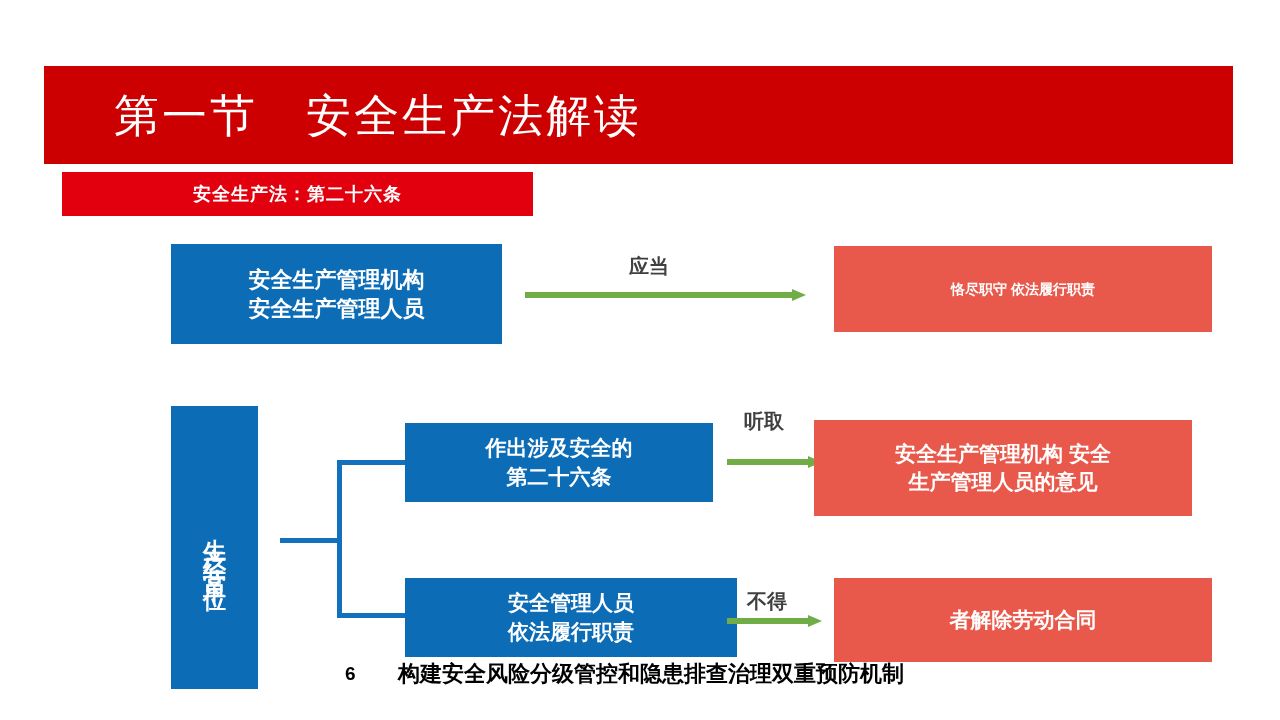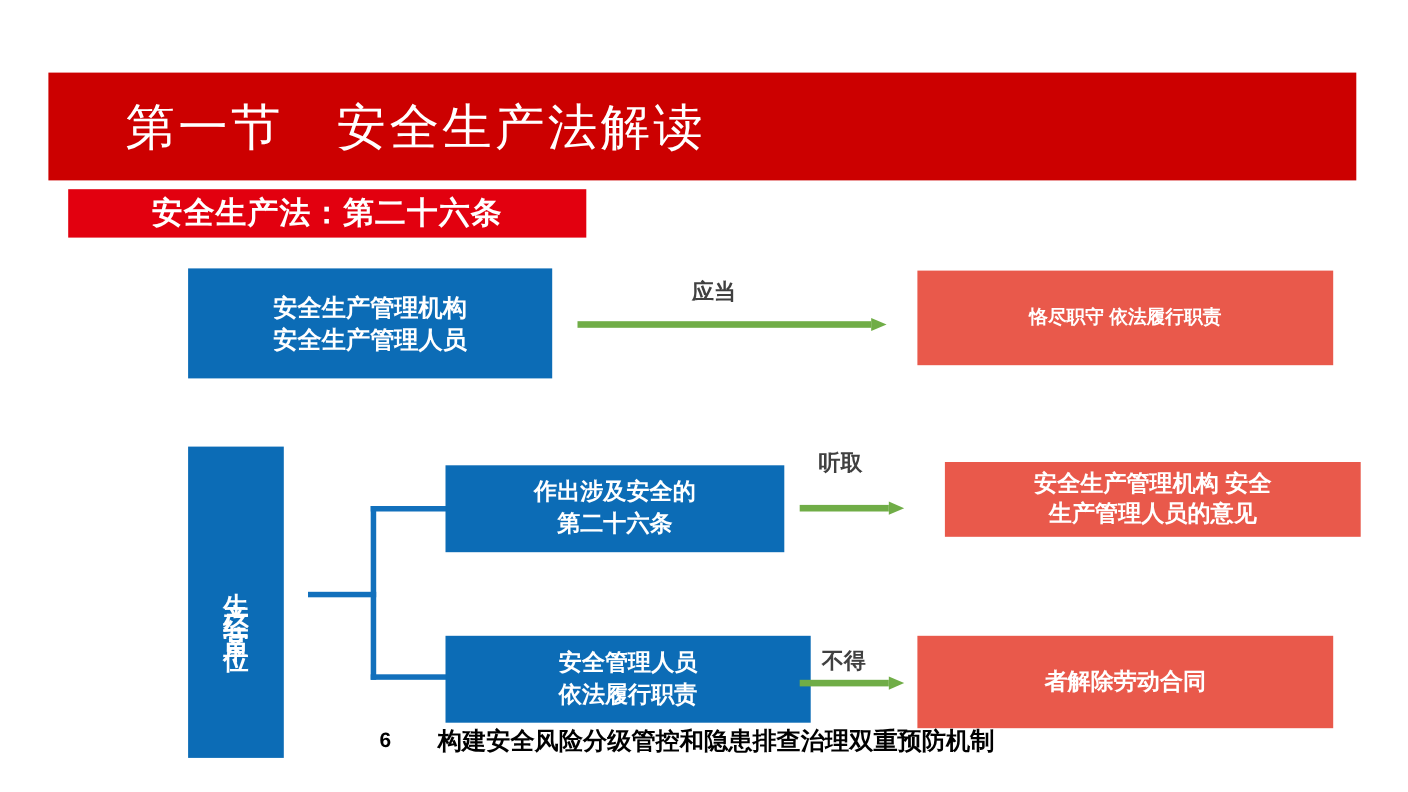--- a/index.html
+++ b/index.html
@@ -48,21 +48,21 @@
     top: 172px;
     width: 471px;
     height: 44px;
     background: #E2000F;
     display: flex;
     align-items: center;
     justify-content: center;
   }
   .subtitle-tag-text {
     color: #ffffff;
-    font-size: 28px;
+    font-size: 18px;
     font-weight: bold;
     letter-spacing: 1px;
     line-height: 1;
   }
 
   
   .box {
     position: absolute;
     display: flex;
     align-items: center;
@@ -78,41 +78,41 @@
 
   .box-line { display: block; }
 
   
   #box-org {
     left: 171px; top: 244px; width: 331px; height: 100px;
     font-size: 22px;
   }
   #box-duty {
     left: 834px; top: 246px; width: 378px; height: 86px;
-    font-size: 17px;
+    font-size: 14px;
   }
 
   
   #box-unit {
     left: 171px; top: 406px; width: 87px; height: 283px;
     font-size: 23px;
     writing-mode: vertical-rl;
     text-orientation: upright;
     letter-spacing: 10px;
     line-height: 1;
     padding-top: 4px;
   }
 
   
   #box-decision {
     left: 405px; top: 423px; width: 308px; height: 79px;
     font-size: 21px;
   }
   #box-opinion {
-    left: 859px; top: 420px; width: 378px; height: 68px;
+    left: 814px; top: 420px; width: 378px; height: 96px;
     font-size: 21px;
   }
 
   
   #box-staff {
     left: 405px; top: 578px; width: 332px; height: 79px;
     font-size: 21px;
   }
   #box-penalty {
     left: 834px; top: 578px; width: 378px; height: 84px;

